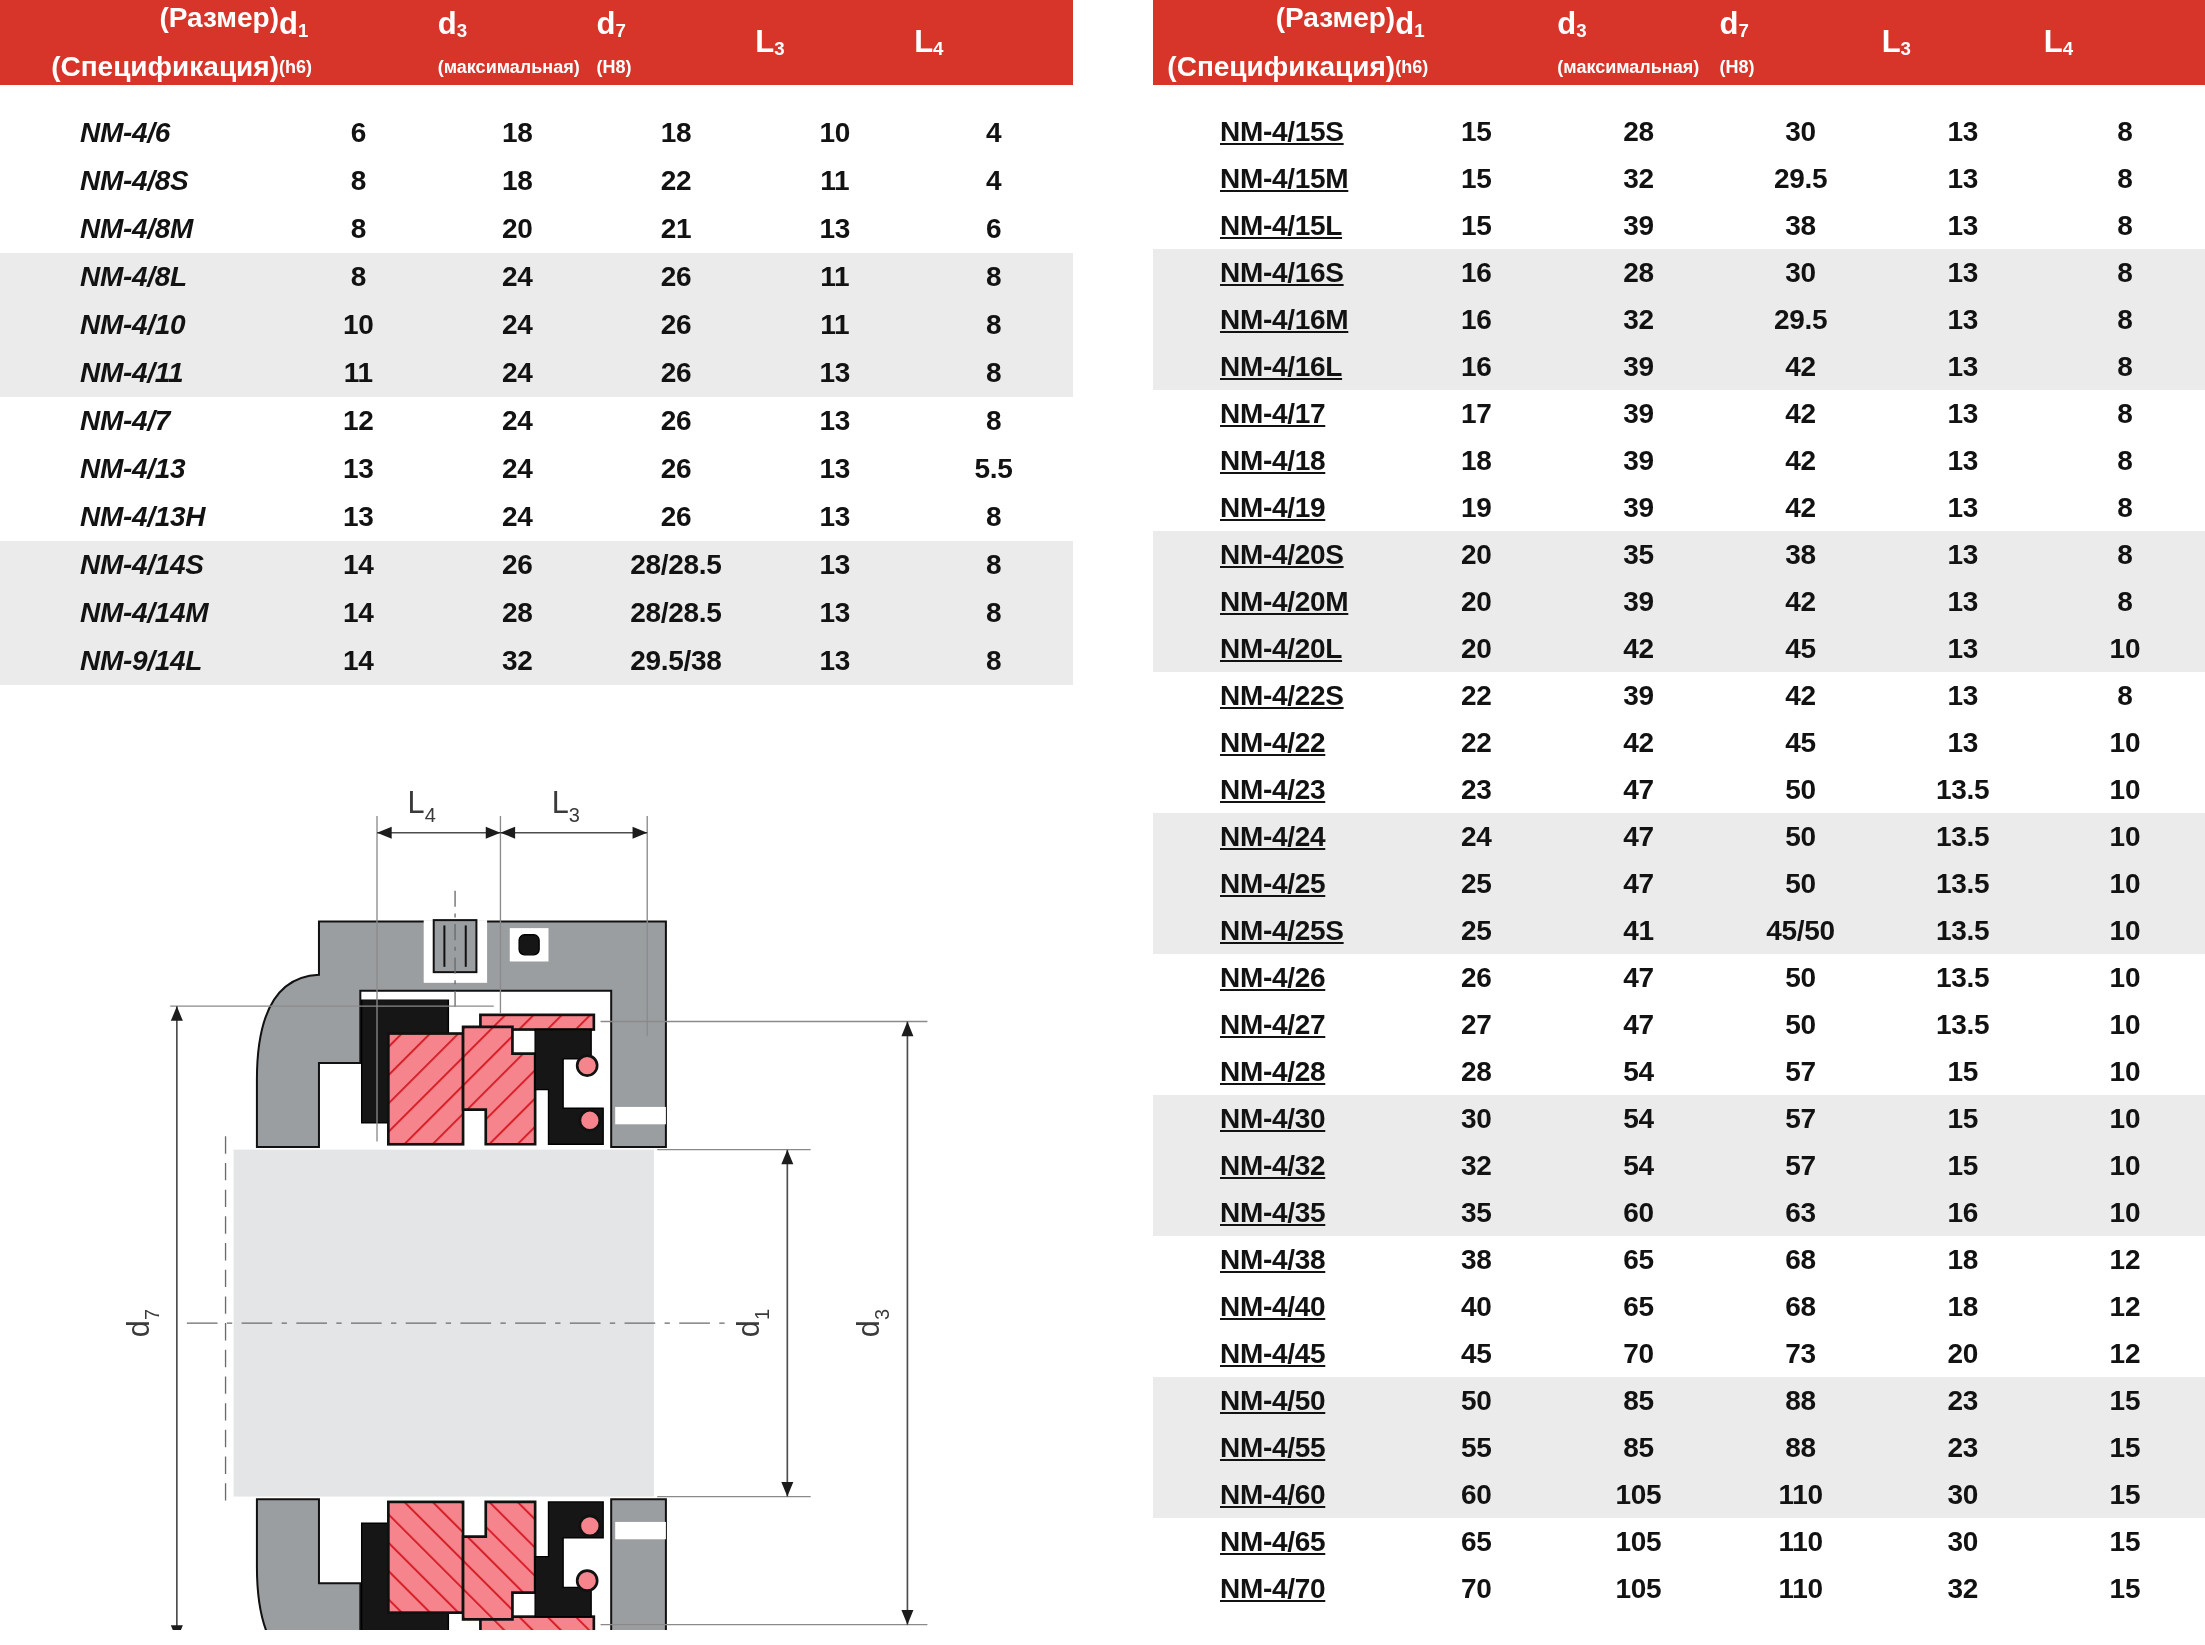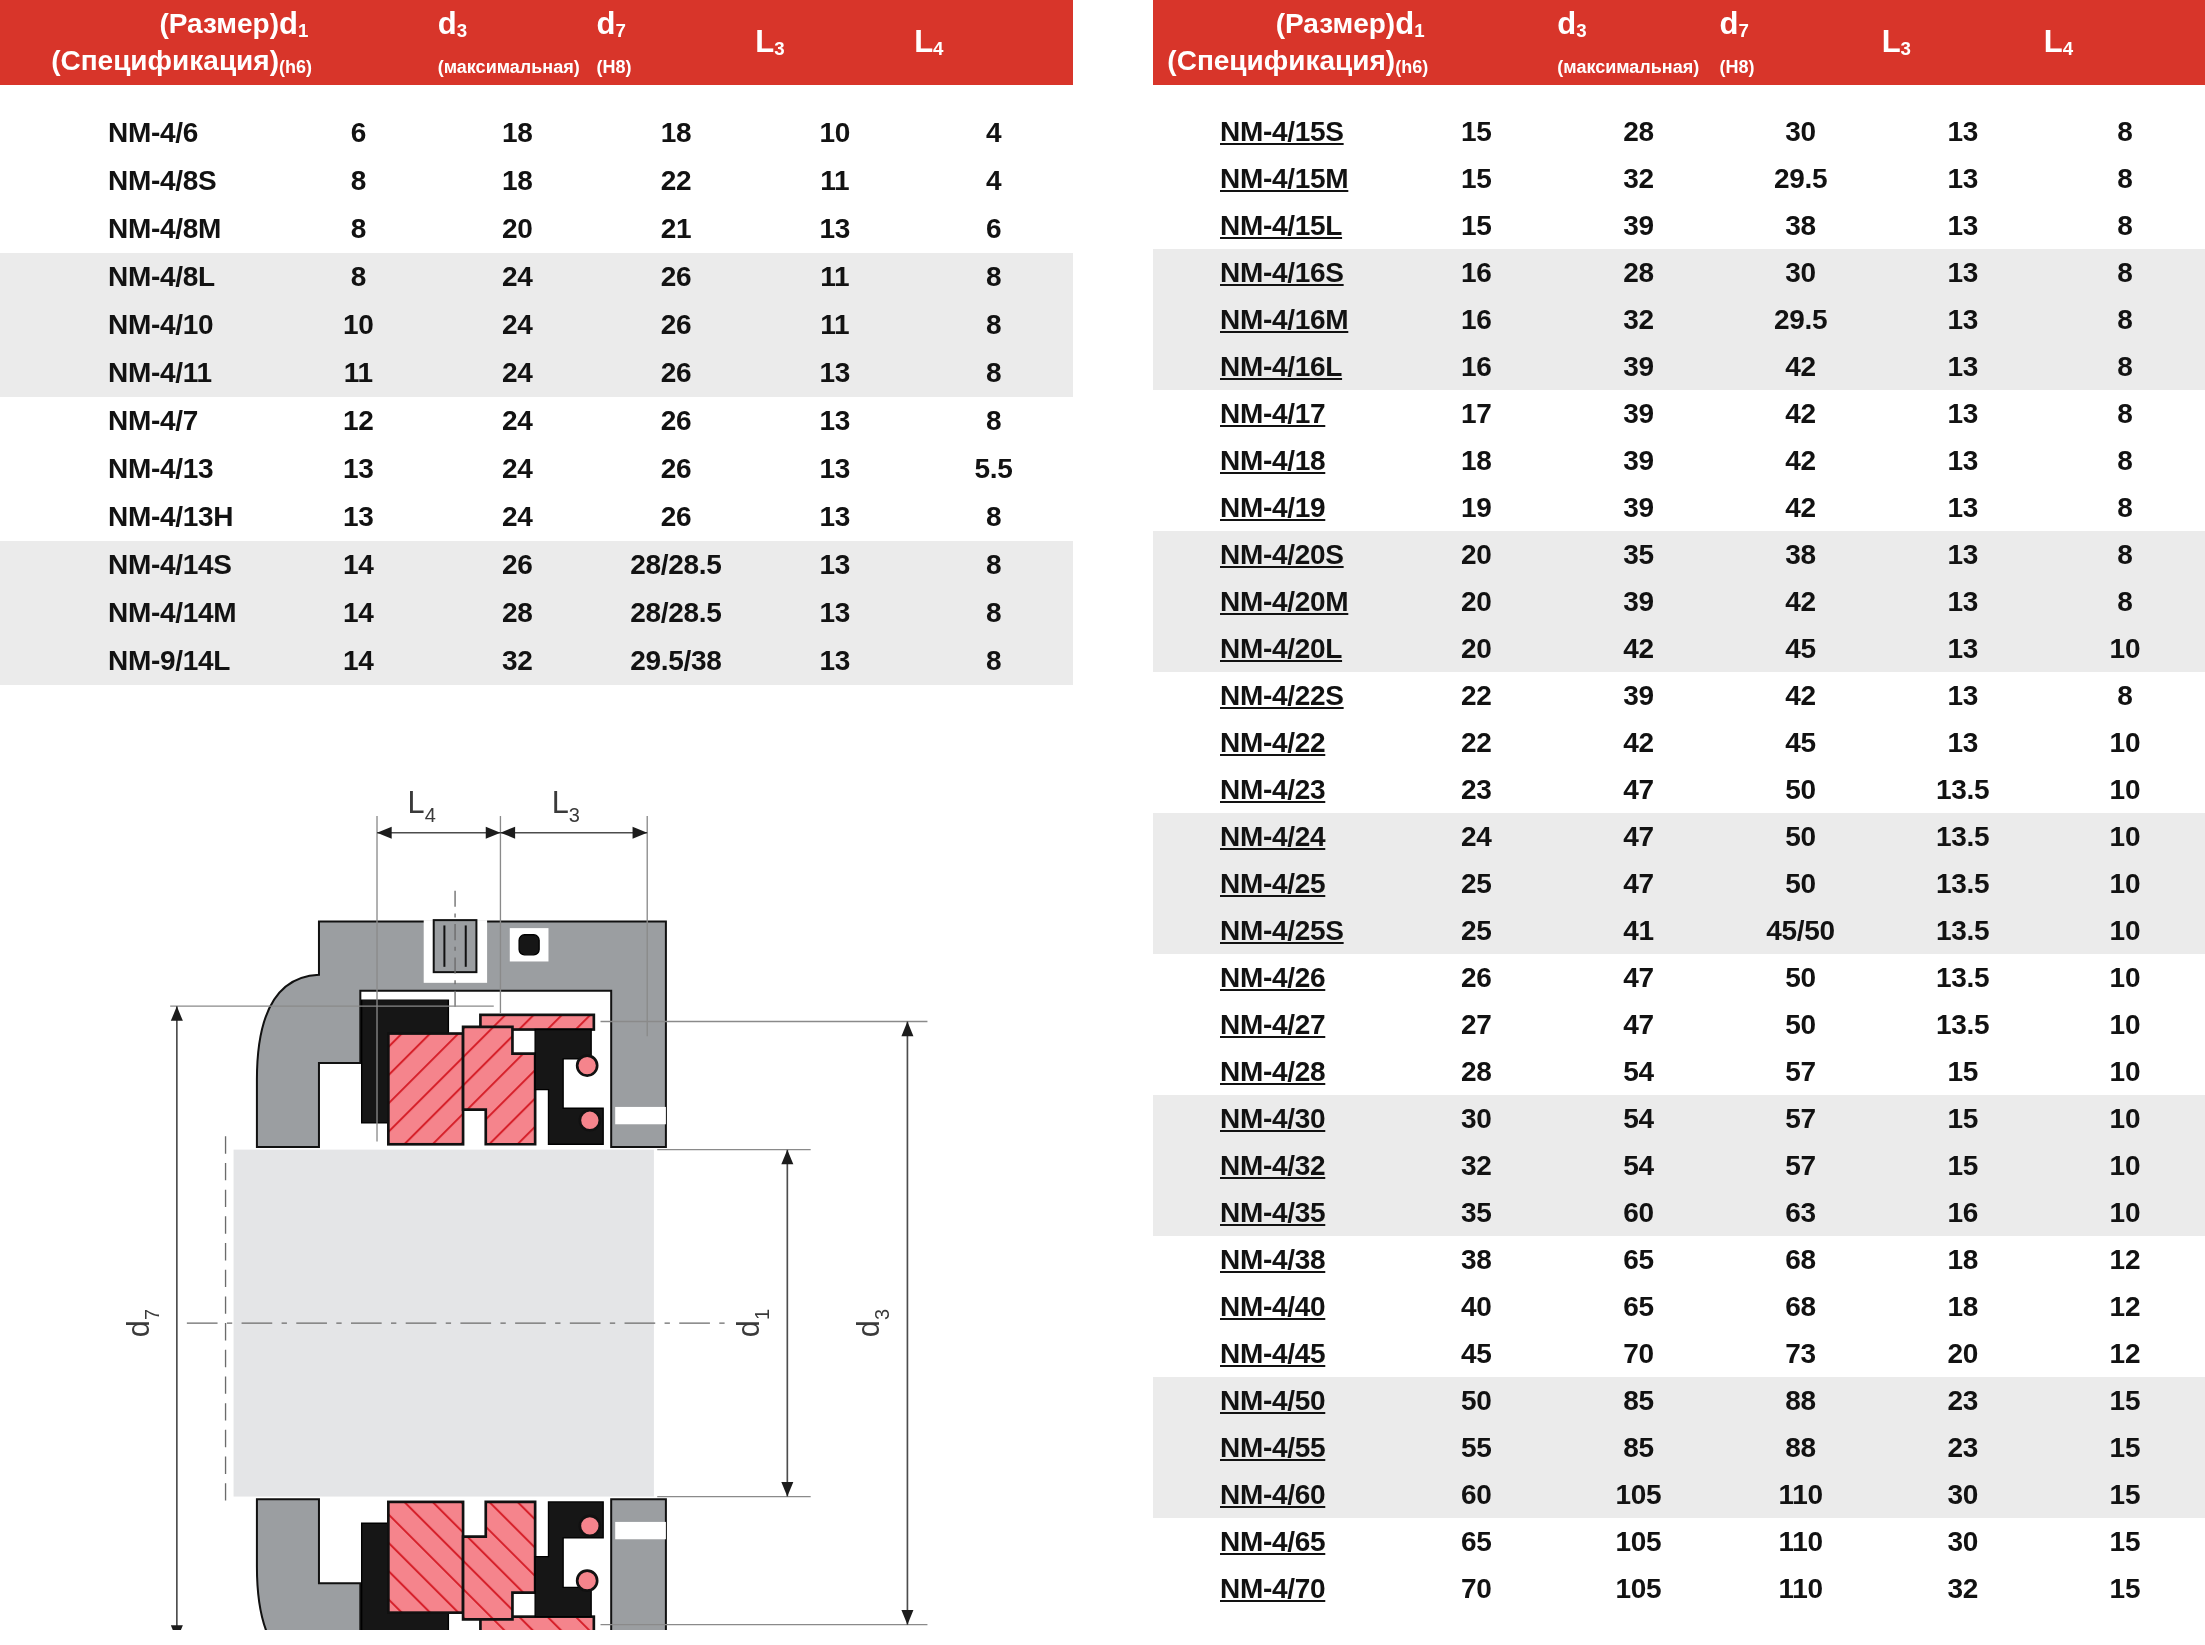--- a/index.html
+++ b/index.html
@@ -12,35 +12,35 @@
   .spec-table.left{left:0;width:1073px;}
   .spec-table.right{left:1153px;width:1053px;}
   .thead{
     display:flex;align-items:stretch;height:85px;background:var(--header-bg,#d8352a);
     color:var(--header-text,#fff);
   }
   .th{display:flex;flex-direction:column;justify-content:center;align-items:flex-start;line-height:1.05;}
   .th .sym{font-size:31px;font-weight:700;}
   .th sub{font-size:18.7px;font-weight:700;}
   .th .note{font-size:18px;font-weight:700;margin-top:17px;}
-  .th.size{align-items:flex-end;text-align:right;font-size:28px;font-weight:700;line-height:1.3;}
+  .th.size{align-items:flex-end;text-align:right;font-size:28px;font-weight:700;line-height:1.3;justify-content:space-between;}
   .spec-table.left  .th.size,.spec-table.left  .td.name{width:26%;}
   .spec-table.right .th.size,.spec-table.right .td.name{width:23%;}
   .spec-table.left  .th:not(.size),.spec-table.left  .td:not(.name){width:14.8%;}
   .spec-table.right .th:not(.size),.spec-table.right .td:not(.name){width:15.4%;}
   .tbody{display:block;}
   .spec-table.left  .tbody{margin-top:24px;}
   .spec-table.right .tbody{margin-top:23px;}
   .tr{display:flex;align-items:center;}
   .spec-table.left  .tr{height:48px;}
   .spec-table.right .tr{height:47px;}
   .tr.shaded{background:var(--row-shade,#ebebeb);}
   .td{font-size:28px;font-weight:700;text-align:center;letter-spacing:-0.3px;}
   .td.name{text-align:left;box-sizing:border-box;}
-  .spec-table.left  .td.name{padding-left:108px;}
+  .spec-table.left  .td.name{padding-left:80px;font-style:italic;}
   .spec-table.right .td.name{padding-left:67px;text-decoration:underline;}
   
   .diagram{position:absolute;left:120px;top:776px;width:921px;height:854px;}
   .housing{fill:var(--housing-gray,#9b9ea1);stroke:#111;stroke-width:3;}
   .whitefill{fill:#fff;stroke:#111;stroke-width:0;}
   .plug{fill:var(--housing-gray,#9b9ea1);stroke:#111;stroke-width:3;}
   .blackpart{fill:var(--black-part,#161616);stroke:#000;stroke-width:2;}
   .redring{fill:url(#hatch);stroke:#111;stroke-width:4;}
   .spring{fill:var(--seal-red,#f5848c);stroke:#111;stroke-width:4;}
   .shaft{fill:var(--shaft-gray,#e4e5e7);}

